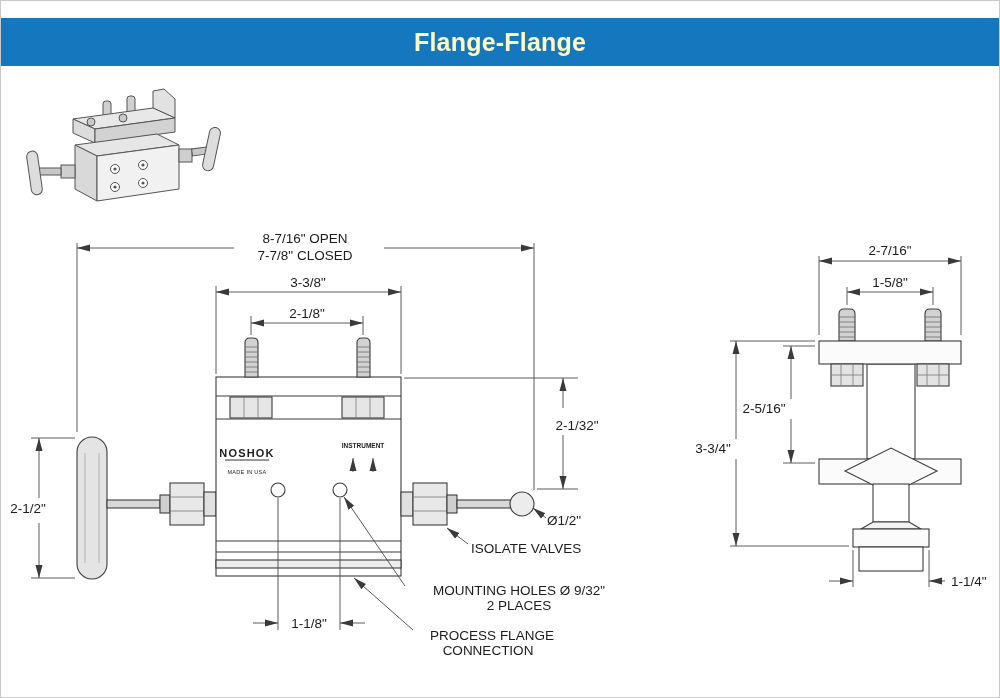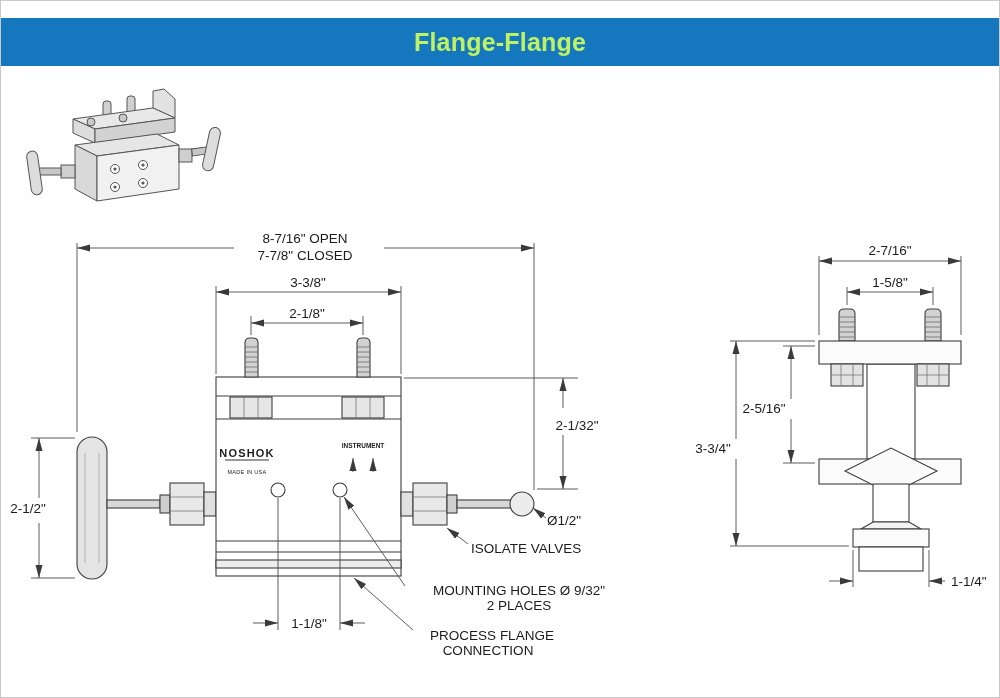--- a/index.html
+++ b/index.html
@@ -9,21 +9,21 @@
     background:#ffffff;
     font-family:"Liberation Sans", sans-serif;
     border:1px solid #c9c9c9;
     overflow:hidden;
   }
   .titlebar {
     position:absolute;
     top:17px; left:0;
     width:100%; height:48px;
     background:var(--accent, #1578be);
-    color:#bef264;
+    color:#fef9c3;
     display:flex; align-items:center; justify-content:center;
     font-size:25px; font-weight:bold;
     letter-spacing:0.2px;
   }
   svg.drawing { position:absolute; top:0; left:0; width:1000px; height:698px; }
   svg text {
     font-family:"Liberation Sans", sans-serif;
     font-size:13.5px;
     fill:#1c1c1c;
   }

